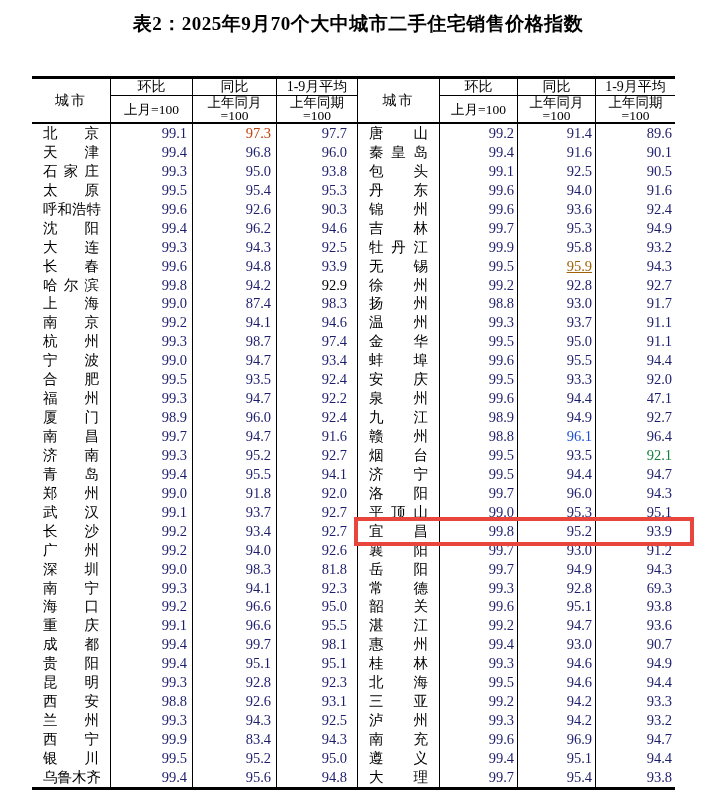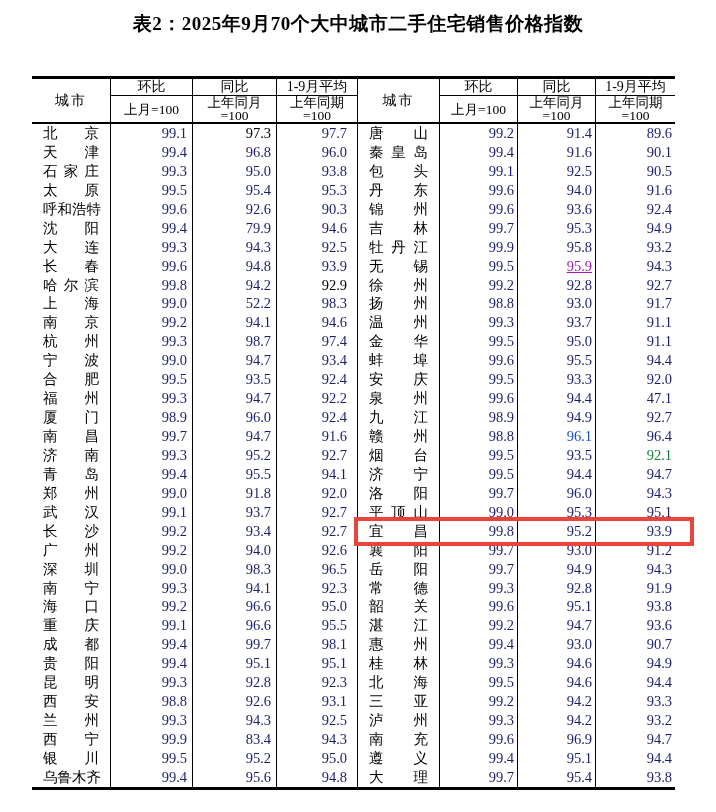--- a/index.html
+++ b/index.html
@@ -98,21 +98,21 @@
       </div>
     </div>
   </div>
   <div id="table-body">
       <div class="grid-row row">
         <div class="city">
           <span>北</span>
           <span>京</span>
         </div>
         <div class="num" style="color: rgb(29, 29, 110);">99.1</div>
-        <div class="num" style="color: #000000;">97.3</div>
+        <div class="num" style="color: #c2410c;">97.3</div>
         <div class="num pad-wide" style="color: rgb(29, 29, 110);">97.7</div>
         <div class="city">
           <span>唐</span>
           <span>山</span>
         </div>
         <div class="num pad-tight" style="color: rgb(29, 29, 110);">99.2</div>
         <div class="num pad-tight" style="color: rgb(29, 29, 110);">91.4</div>
         <div class="num pad-tight" style="color: rgb(29, 29, 110);">89.6</div>
       </div>
       <div class="grid-row row">
@@ -182,21 +182,21 @@
         <div class="num pad-tight" style="color: rgb(29, 29, 110);">99.6</div>
         <div class="num pad-tight" style="color: rgb(29, 29, 110);">93.6</div>
         <div class="num pad-tight" style="color: rgb(29, 29, 110);">92.4</div>
       </div>
       <div class="grid-row row">
         <div class="city">
           <span>沈</span>
           <span>阳</span>
         </div>
         <div class="num" style="color: rgb(29, 29, 110);">99.4</div>
-        <div class="num" style="color: rgb(29, 29, 110);">79.9</div>
+        <div class="num" style="color: rgb(29, 29, 110);">96.2</div>
         <div class="num pad-wide" style="color: rgb(29, 29, 110);">94.6</div>
         <div class="city">
           <span>吉</span>
           <span>林</span>
         </div>
         <div class="num pad-tight" style="color: rgb(29, 29, 110);">99.7</div>
         <div class="num pad-tight" style="color: rgb(29, 29, 110);">95.3</div>
         <div class="num pad-tight" style="color: rgb(29, 29, 110);">94.9</div>
       </div>
       <div class="grid-row row">
@@ -222,21 +222,21 @@
           <span>春</span>
         </div>
         <div class="num" style="color: rgb(29, 29, 110);">99.6</div>
         <div class="num" style="color: rgb(29, 29, 110);">94.8</div>
         <div class="num pad-wide" style="color: rgb(29, 29, 110);">93.9</div>
         <div class="city">
           <span>无</span>
           <span>锡</span>
         </div>
         <div class="num pad-tight" style="color: rgb(29, 29, 110);">99.5</div>
-        <div class="num pad-tight" style="color: #a21caf; text-decoration: underline;">95.9</div>
+        <div class="num pad-tight" style="color: #a16207; text-decoration: underline;">95.9</div>
         <div class="num pad-tight" style="color: rgb(29, 29, 110);">94.3</div>
       </div>
       <div class="grid-row row">
         <div class="city">
           <span>哈</span>
           <span>尔</span>
           <span>滨</span>
         </div>
         <div class="num" style="color: rgb(29, 29, 110);">99.8</div>
         <div class="num" style="color: rgb(29, 29, 110);">94.2</div>
@@ -248,21 +248,21 @@
         <div class="num pad-tight" style="color: rgb(29, 29, 110);">99.2</div>
         <div class="num pad-tight" style="color: rgb(29, 29, 110);">92.8</div>
         <div class="num pad-tight" style="color: rgb(29, 29, 110);">92.7</div>
       </div>
       <div class="grid-row row">
         <div class="city">
           <span>上</span>
           <span>海</span>
         </div>
         <div class="num" style="color: rgb(29, 29, 110);">99.0</div>
-        <div class="num" style="color: rgb(29, 29, 110);">52.2</div>
+        <div class="num" style="color: rgb(29, 29, 110);">87.4</div>
         <div class="num pad-wide" style="color: rgb(29, 29, 110);">98.3</div>
         <div class="city">
           <span>扬</span>
           <span>州</span>
         </div>
         <div class="num pad-tight" style="color: rgb(29, 29, 110);">98.8</div>
         <div class="num pad-tight" style="color: rgb(29, 29, 110);">93.0</div>
         <div class="num pad-tight" style="color: rgb(29, 29, 110);">91.7</div>
       </div>
       <div class="grid-row row">
@@ -474,21 +474,21 @@
         <div class="num pad-tight" style="color: rgb(29, 29, 110);">93.0</div>
         <div class="num pad-tight" style="color: rgb(29, 29, 110);">91.2</div>
       </div>
       <div class="grid-row row">
         <div class="city">
           <span>深</span>
           <span>圳</span>
         </div>
         <div class="num" style="color: rgb(29, 29, 110);">99.0</div>
         <div class="num" style="color: rgb(29, 29, 110);">98.3</div>
-        <div class="num pad-wide" style="color: rgb(29, 29, 110);">96.5</div>
+        <div class="num pad-wide" style="color: rgb(29, 29, 110);">81.8</div>
         <div class="city">
           <span>岳</span>
           <span>阳</span>
         </div>
         <div class="num pad-tight" style="color: rgb(29, 29, 110);">99.7</div>
         <div class="num pad-tight" style="color: rgb(29, 29, 110);">94.9</div>
         <div class="num pad-tight" style="color: rgb(29, 29, 110);">94.3</div>
       </div>
       <div class="grid-row row">
         <div class="city">
@@ -497,21 +497,21 @@
         </div>
         <div class="num" style="color: rgb(29, 29, 110);">99.3</div>
         <div class="num" style="color: rgb(29, 29, 110);">94.1</div>
         <div class="num pad-wide" style="color: rgb(29, 29, 110);">92.3</div>
         <div class="city">
           <span>常</span>
           <span>德</span>
         </div>
         <div class="num pad-tight" style="color: rgb(29, 29, 110);">99.3</div>
         <div class="num pad-tight" style="color: rgb(29, 29, 110);">92.8</div>
-        <div class="num pad-tight" style="color: rgb(29, 29, 110);">91.9</div>
+        <div class="num pad-tight" style="color: rgb(29, 29, 110);">69.3</div>
       </div>
       <div class="grid-row row">
         <div class="city">
           <span>海</span>
           <span>口</span>
         </div>
         <div class="num" style="color: rgb(29, 29, 110);">99.2</div>
         <div class="num" style="color: rgb(29, 29, 110);">96.6</div>
         <div class="num pad-wide" style="color: rgb(29, 29, 110);">95.0</div>
         <div class="city">

